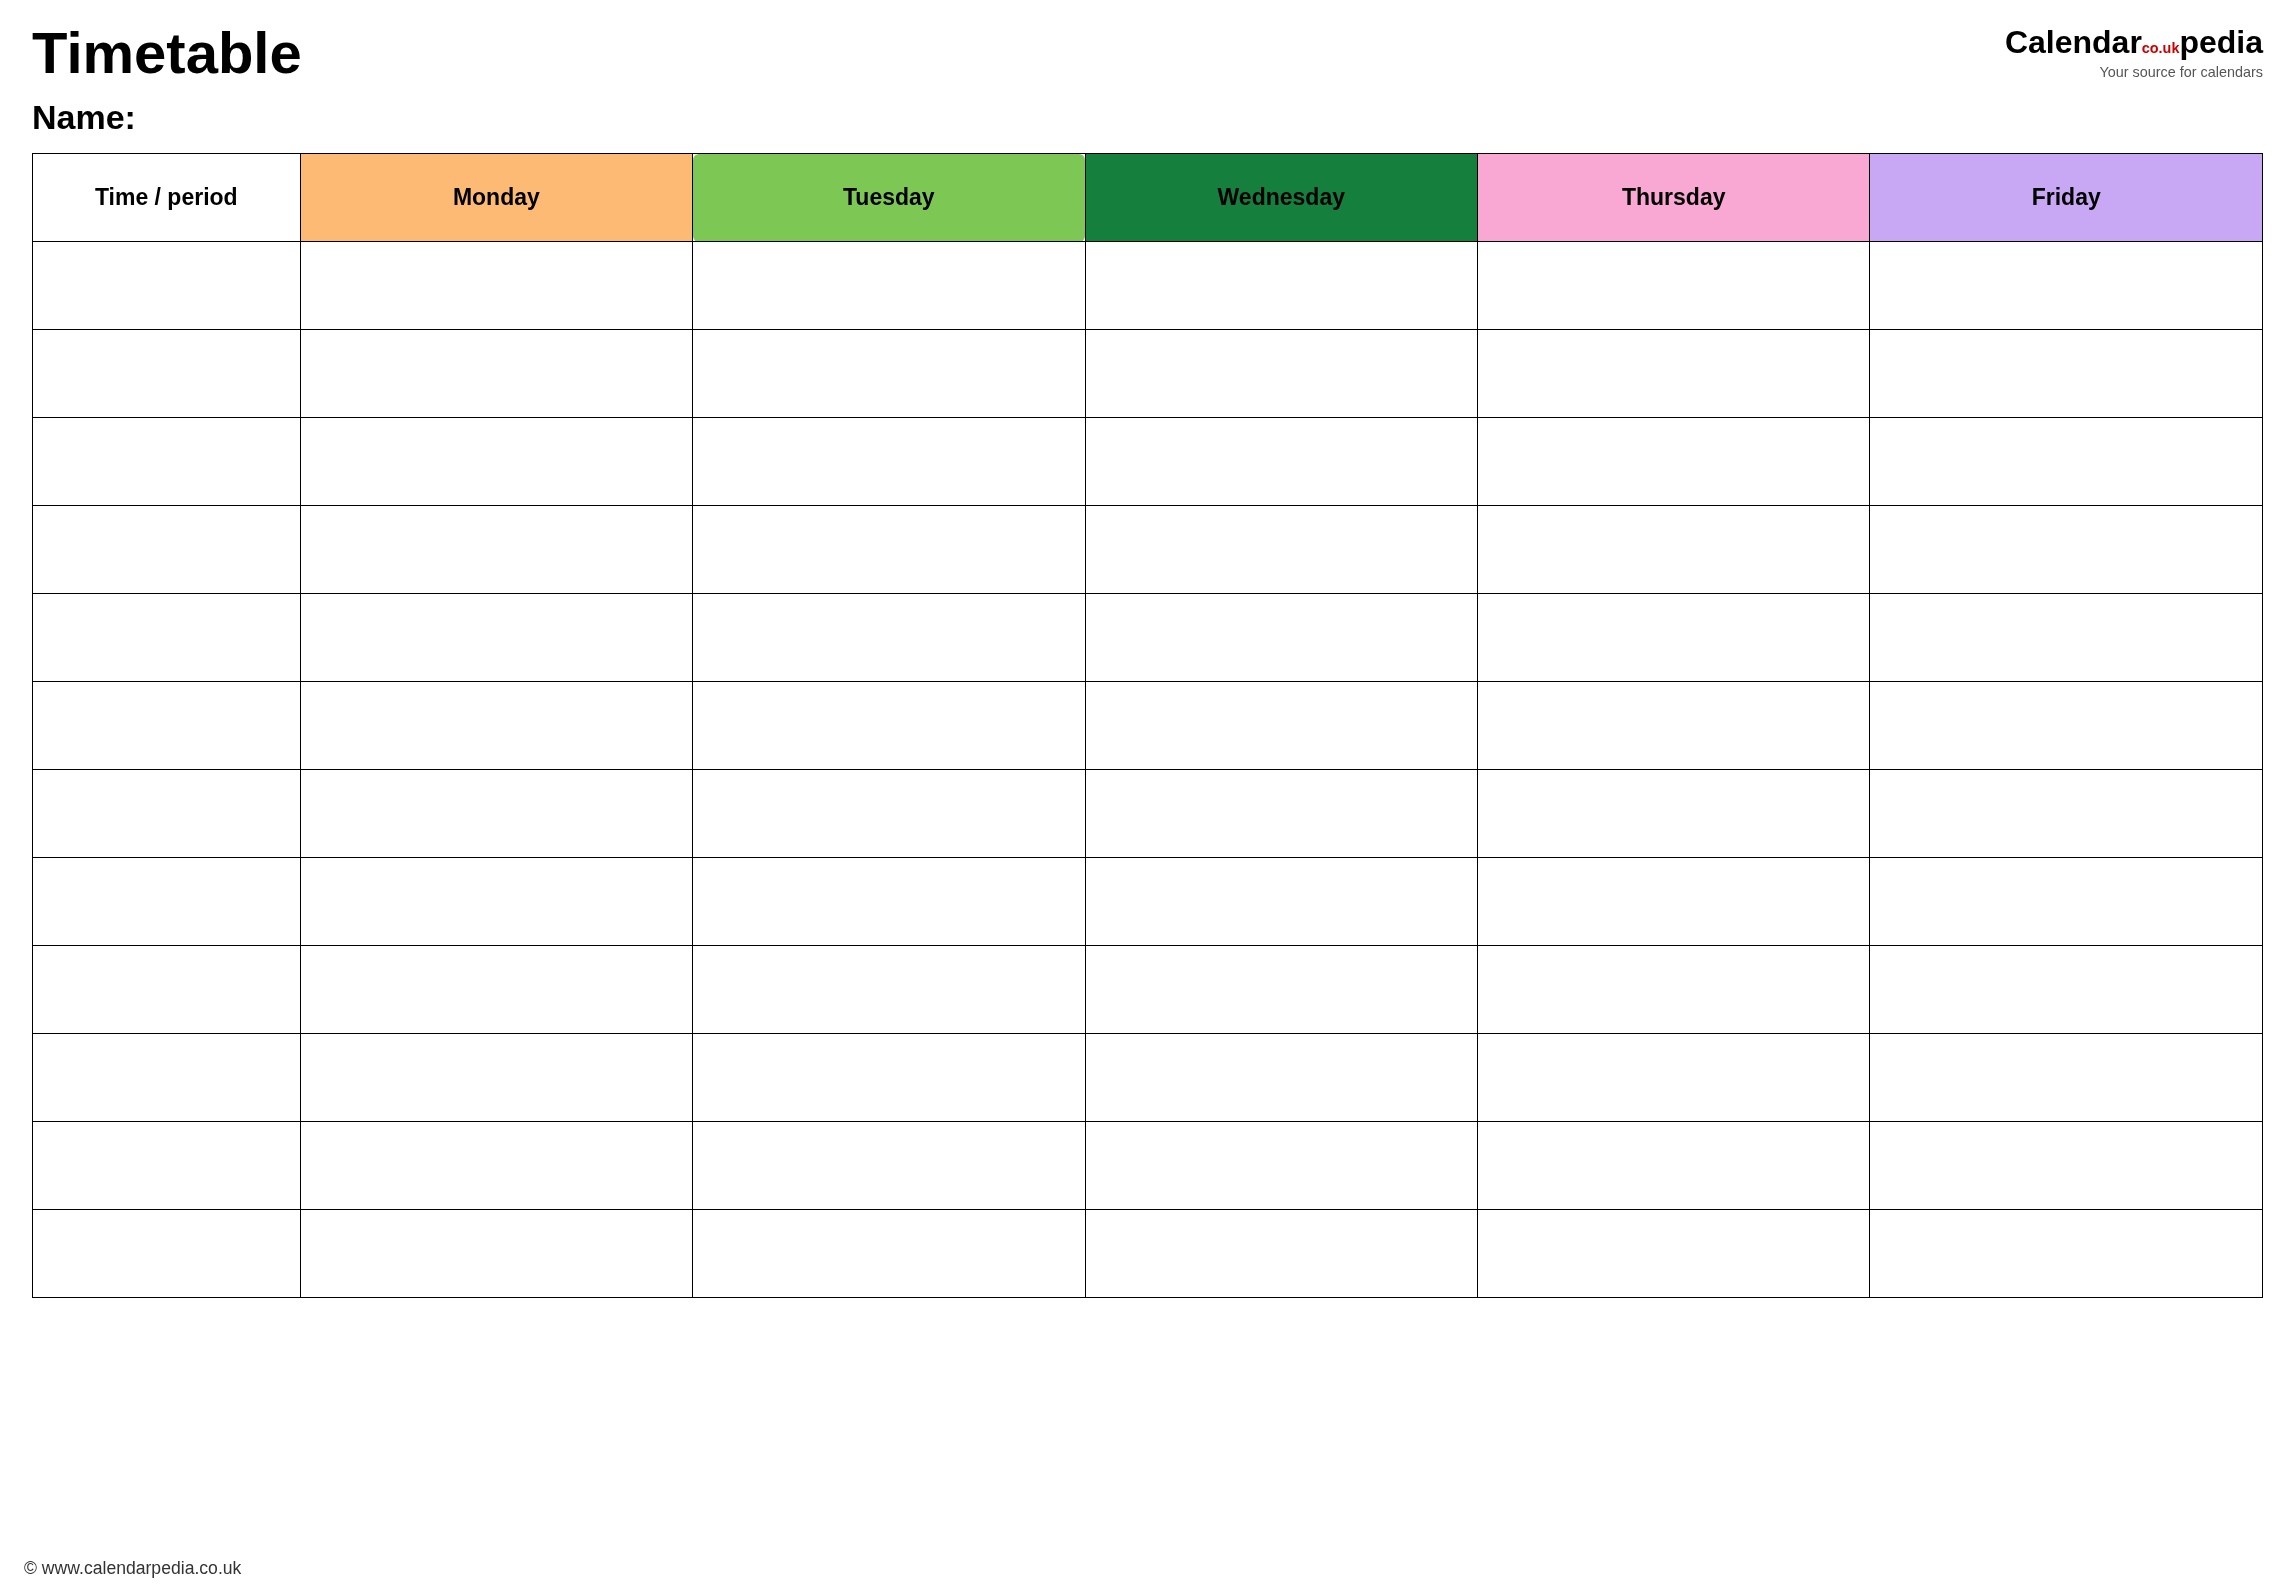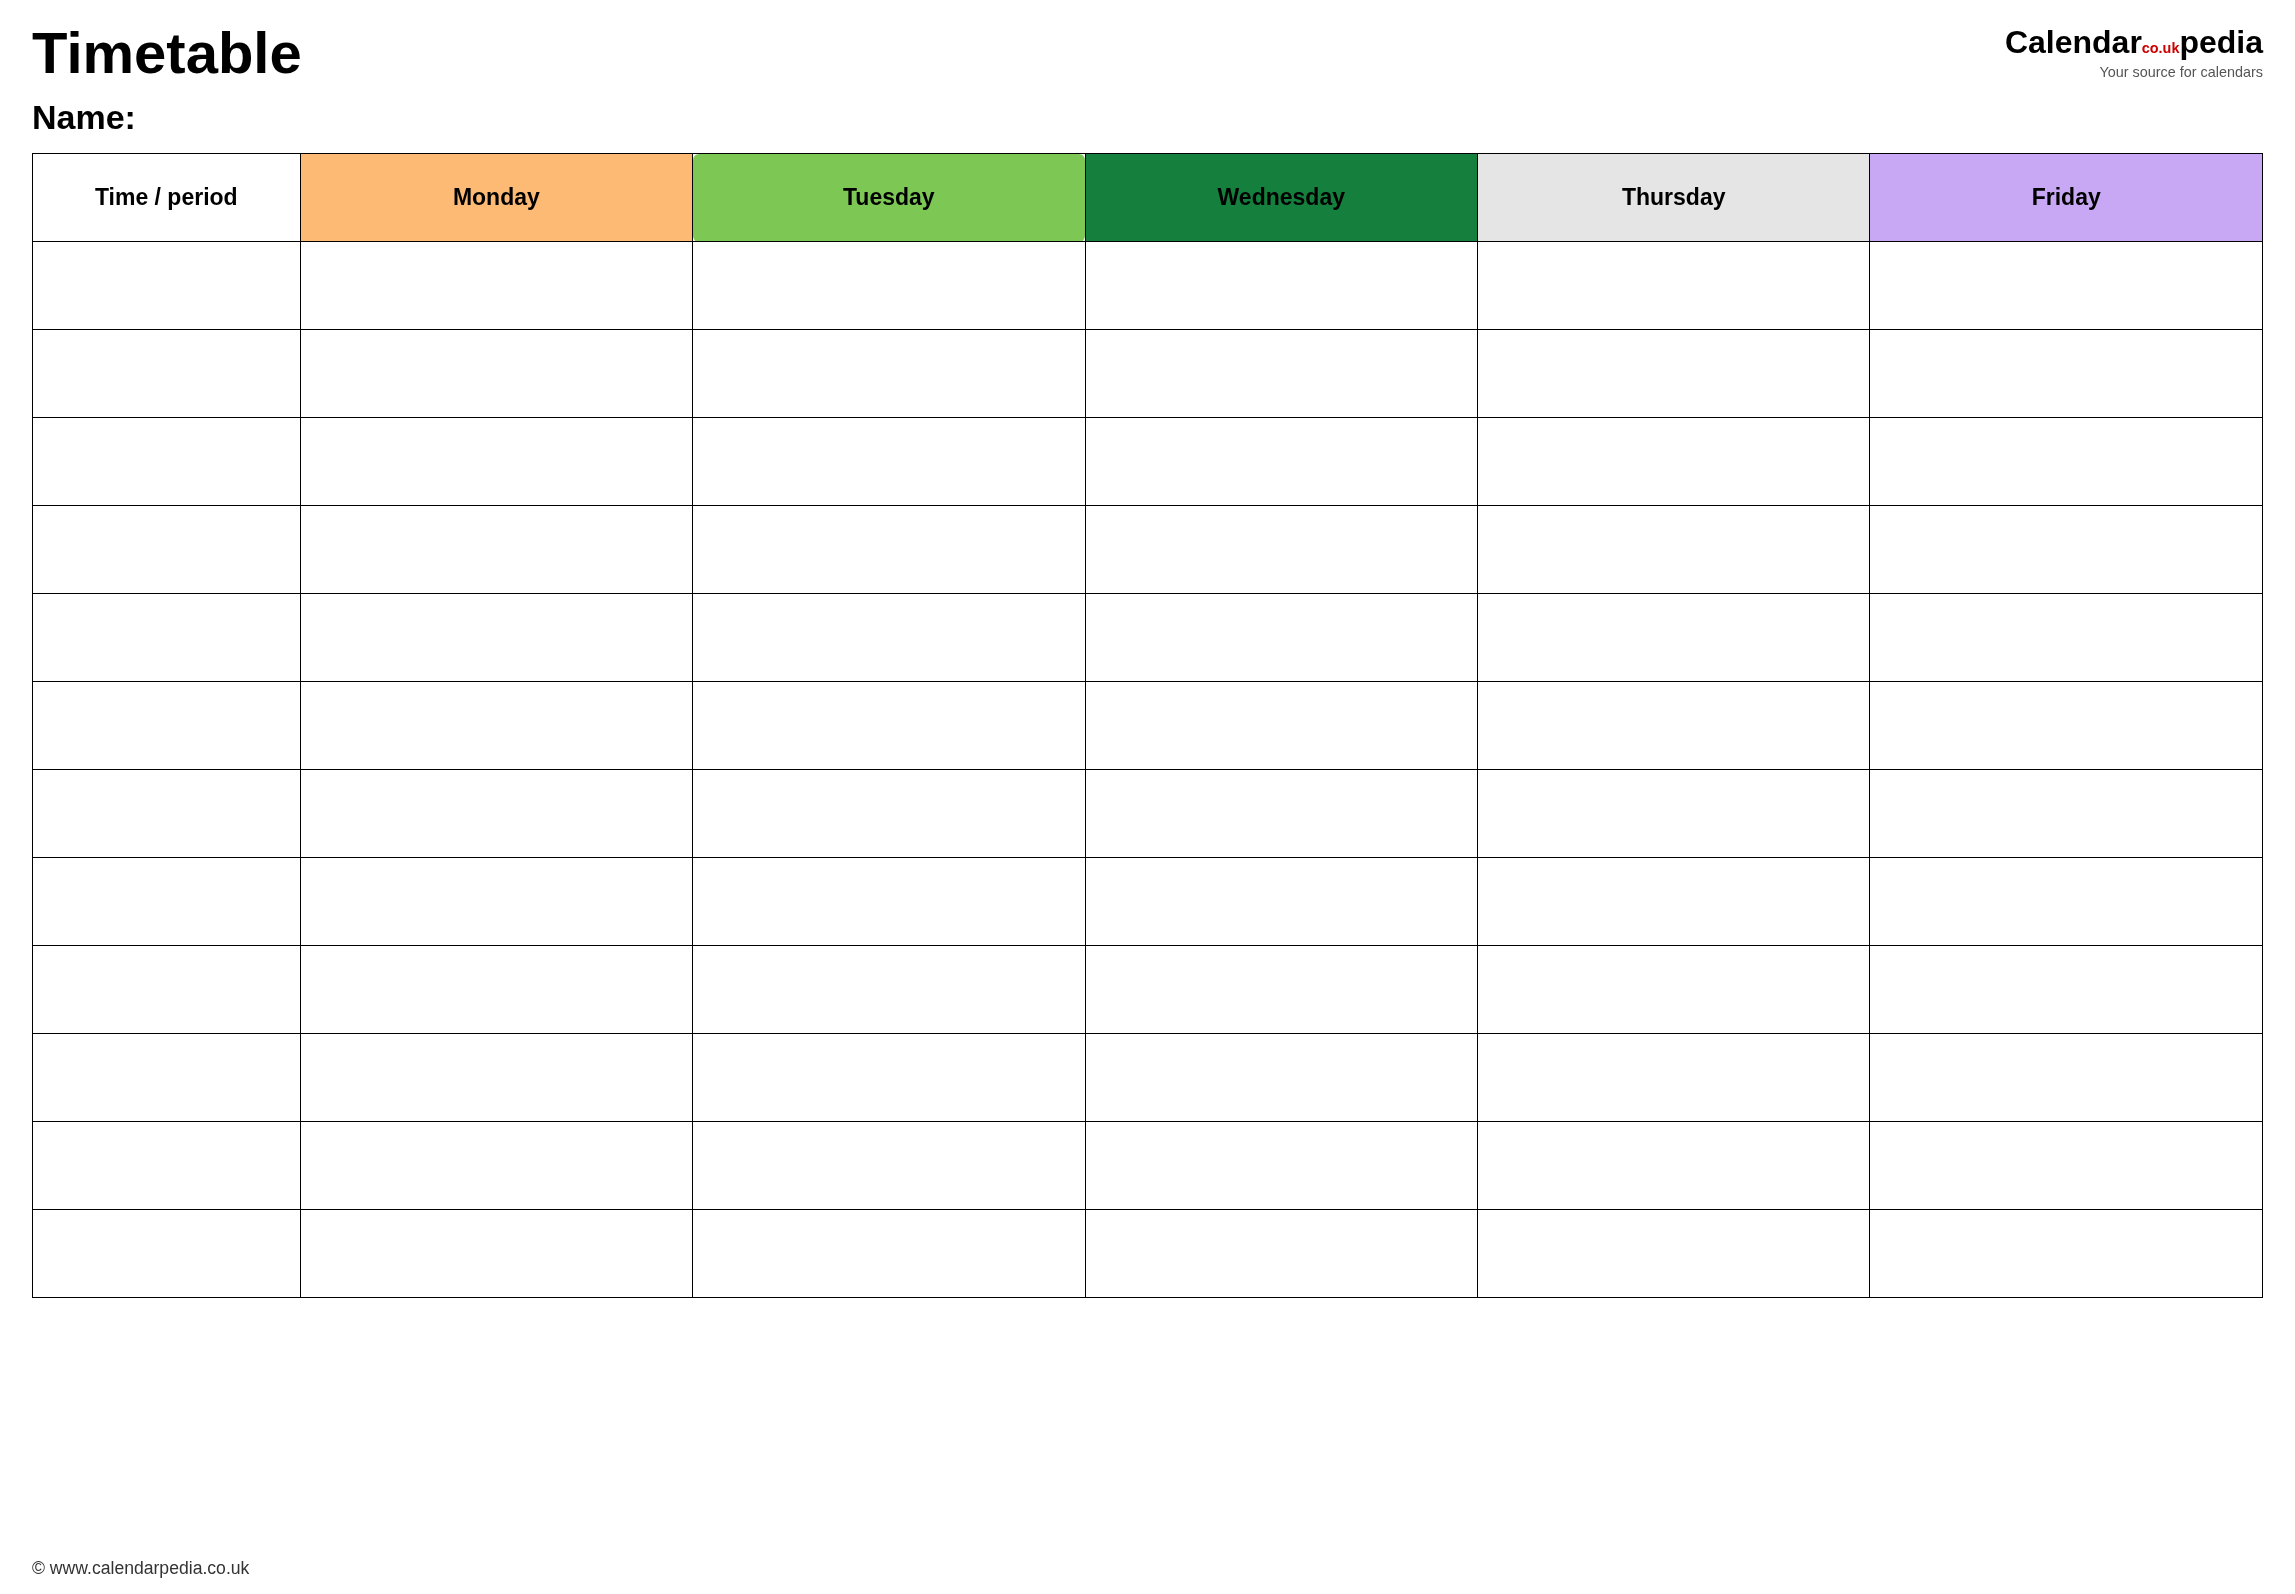--- a/index.html
+++ b/index.html
@@ -88,39 +88,39 @@
       border-radius: 6px;
     }
 
     .col-wednesday {
       background-color: #15803d;
       color: #000000;
       width: 17.6%;
     }
 
     .col-thursday {
-      background-color: #e5e5e5;
+      background-color: #f9a8d4;
       color: #000000;
       width: 17.6%;
     }
 
     .col-friday {
       background-color: #c8a8f5;
       color: #000000;
       width: 17.6%;
     }
 
     .timetable tbody td {
       background-color: #ffffff;
     }
 
     .footer {
       position: absolute;
       bottom: 16px;
-      left: 32px;
+      left: 24px;
       font-size: 17.6px;
       color: #333333;
     }
 
     .logo-container {
       display: flex;
       flex-direction: column;
       align-items: flex-end;
     }
 

